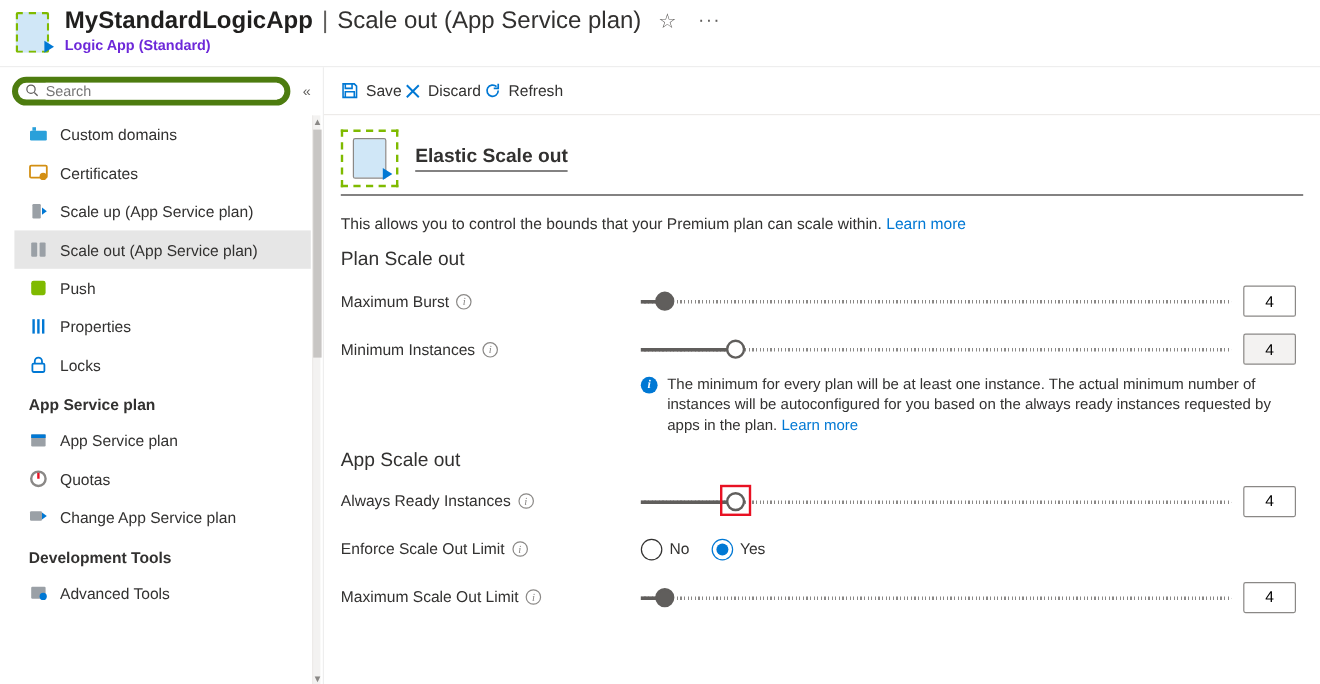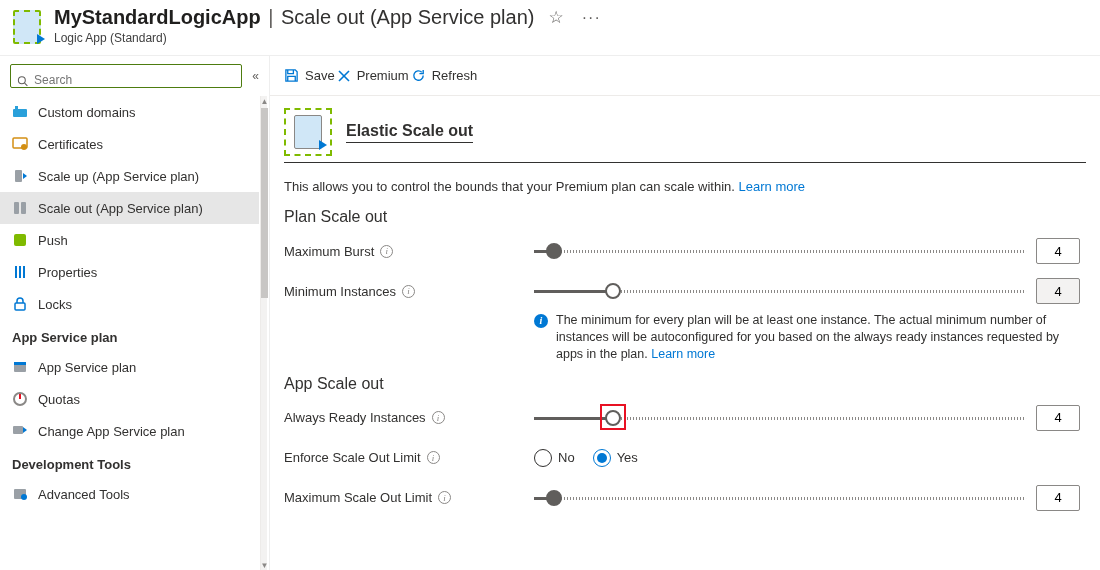--- a/index.html
+++ b/index.html
@@ -26,43 +26,43 @@
     display:flex; align-items:center; justify-content:center;
   }
   .header h1 {
     font-size: 20px; font-weight: 600; color: #201f1e;
   }
   .header .h-title-line { display:flex; align-items:center; gap:8px;}
   .header .h-sep { font-weight:400; color:#605e5c; padding:0 2px;}
   .header .h-section { font-weight:400; color:#323130;}
   .header .star { font-size:17px; color:#605e5c; margin-left:6px; cursor:pointer;}
   .header .dots { font-size:16px; color:#605e5c; margin-left:10px; cursor:pointer; letter-spacing:1px;}
-  .header .sub { font-size:12px; color:#404040; margin-top:2px;}
+  .header .sub { font-size:12px; color:#6d28d9; margin-top:2px;font-weight:bold;}
 
   
   .body-row { display:flex; height: calc(570px - 56px); }
 
   
   .sidebar {
     width: 270px; flex:0 0 270px;
     border-right:1px solid #eee;
     display:flex; flex-direction:column;
     position:relative;
   }
   .search-row { display:flex; align-items:center; padding:8px 10px; gap:10px;}
   .search-box {
-    flex:1; height:24px; border:1px solid #4d7c0f; border-radius:2px;
-    display:flex; align-items:flex-end; padding:0 6px; color:#605e5c; font-size:12px;
+    flex:1; height:24px; border:5px solid #4d7c0f; border-radius:12px;
+    display:flex; align-items:flex-start; padding:0 6px; color:#605e5c; font-size:12px;
     gap:6px;
   }
   .search-box input{ border:none; outline:none; width:100%; font:inherit; color:inherit;}
   .collapse-caret { color:#605e5c; font-size:12px; cursor:pointer;}
 
   .nav-scroll { position:relative; flex:1; overflow:hidden;}
-  .nav-list { position:absolute; inset:0; right:10px;}
+  .nav-list { position:absolute; inset:0; right:10px;margin-left:12px;}
   .nav-item {
     display:flex; align-items:center; gap:10px;
     height:32px; padding:0 12px; font-size:13px; color:#323130;
     cursor:pointer;
   }
   .nav-item.selected{ background:#e6e6e6;}
   .nav-item .ic { width:16px; height:16px; display:flex; align-items:center; justify-content:center; flex:0 0 16px;}
   .nav-head {
     font-weight:600; font-size:13px; color:#323130;
     padding:10px 12px 6px 12px;
@@ -351,21 +351,21 @@
           </span>
         <span>Save</span>
       </div>
       <div class="tbtn">
         <span class="tic">
             <svg width="14" height="14">
               <line x1="2" y1="2" x2="12" y2="12" stroke="#0078d4" stroke-width="1.6"></line>
               <line x1="12" y1="2" x2="2" y2="12" stroke="#0078d4" stroke-width="1.6"></line>
             </svg>
           </span>
-        <span>Premium</span>
+        <span>Discard</span>
       </div>
       <div class="tbtn">
         <span class="tic">
             <svg width="15" height="15" viewBox="0 0 16 16">
               <path d="M13 8 a5 5 0 1 1 -1.5 -3.5" fill="none" stroke="#0078d4" stroke-width="1.5"></path>
               <path d="M13 2 v4 h-4" fill="none" stroke="#0078d4" stroke-width="1.5"></path>
             </svg>
           </span>
         <span>Refresh</span>
       </div>

